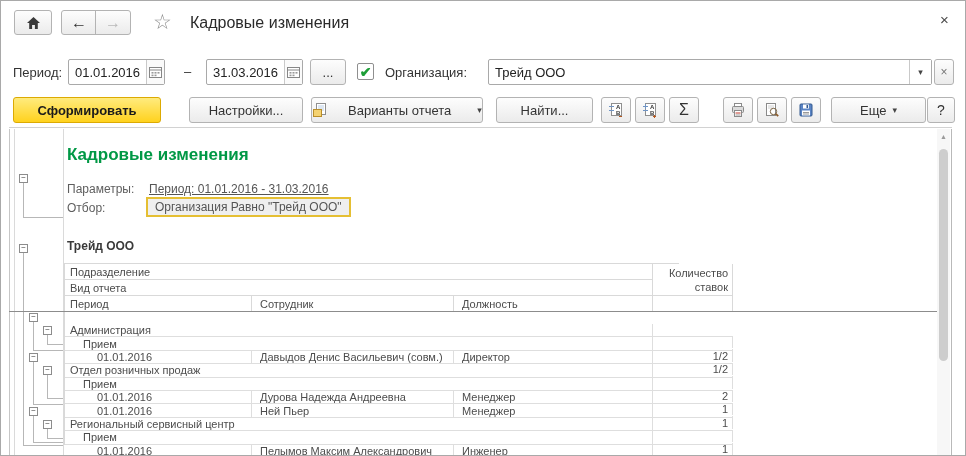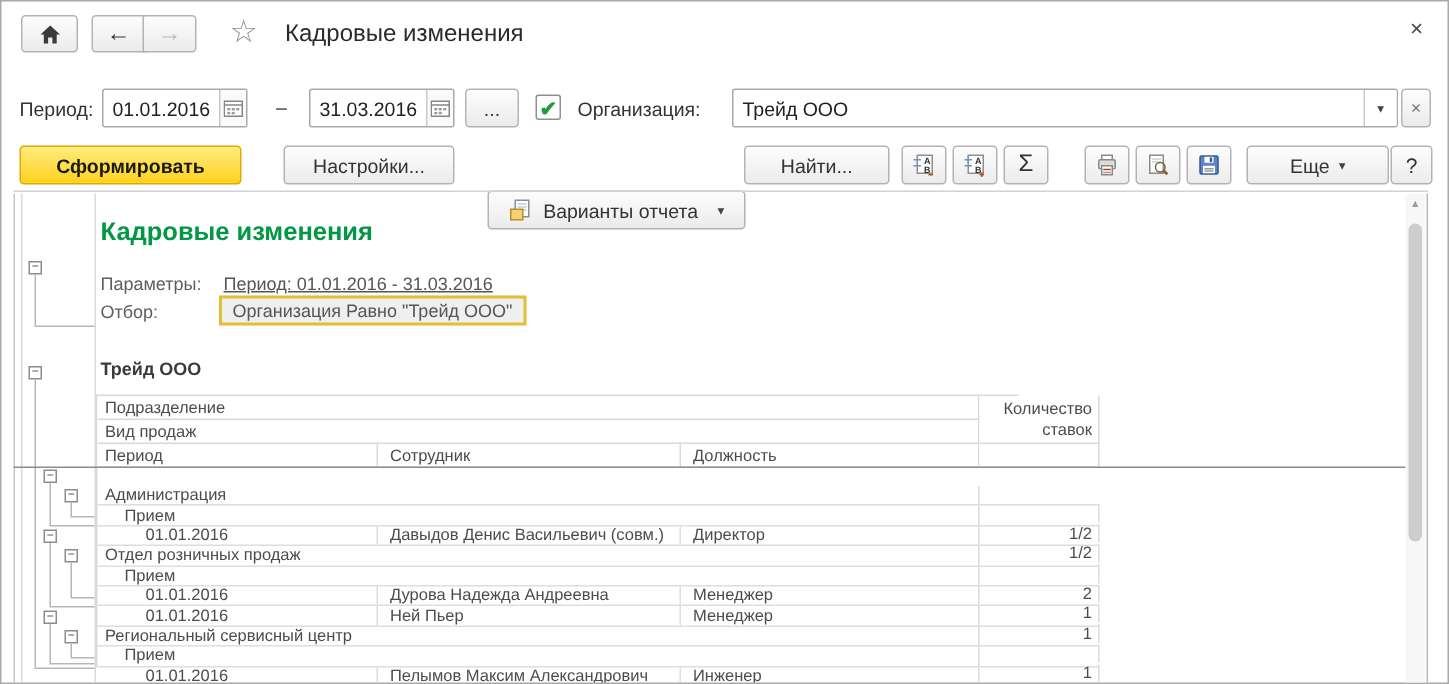--- a/index.html
+++ b/index.html
@@ -154,21 +154,21 @@
       <span style="font-size:9px;color:#444;">▾</span>
     </span>
   </div>
   <div class="abs btn" style="left:933px;top:58px;width:20px;height:26px;font-size:12px;color:#777;">
     <span>×</span>
   </div>
 
   <div class="abs btn btn-yellow" style="left:12px;top:96px;width:148px;height:26px;">Сформировать</div>
   <div class="abs btn" style="left:188px;top:96px;width:114px;height:26px;">Настройки...</div>
 
-  <div class="abs btn" style="left:324px;top:96px;width:172px;height:26px;gap:7px;margin-top:30px;">
+  <div class="abs btn" style="left:310px;top:96px;width:172px;height:26px;gap:20px;">
     <span style="display:flex;">
       <svg width="16" height="16" viewBox="0 0 16 16">
           <rect x="4.5" y="1.5" width="9" height="11" fill="#fff" stroke="#8f8f8f"></rect>
           <line x1="6" y1="4" x2="12" y2="4" stroke="#b9cde4"></line>
           <line x1="6" y1="6" x2="12" y2="6" stroke="#b9cde4"></line>
           <line x1="6" y1="8" x2="12" y2="8" stroke="#b9cde4"></line>
           <rect x="1.5" y="7.5" width="8" height="7" fill="#f4d271" stroke="#b98e2a"></rect>
         </svg>
     </span>
     <span>Варианты отчета</span>
@@ -284,21 +284,21 @@
   <div class="abs rep-lbl" style="left:66px;top:181px;">Параметры:</div>
   <div class="abs rep-val underl" style="left:148px;top:181px;">Период: 01.01.2016 - 31.03.2016</div>
 
   <div class="abs rep-lbl" style="left:66px;top:200px;">Отбор:</div>
   <div class="abs sel-box" style="left:145px;top:196px;">Организация Равно "Трейд ООО"</div>
 
   <div class="abs grp-title" style="left:66px;top:238px;">Трейд ООО</div>
 
   <div class="tbl">
     <div class="hc" style="left:0;top:0;width:588px;height:16px;">Подразделение</div>
-    <div class="hc" style="left:0;top:16px;width:588px;height:16px;">Вид продаж</div>
+    <div class="hc" style="left:0;top:16px;width:588px;height:16px;">Вид отчета</div>
     <div class="hc" style="left:0;top:32px;width:187px;height:16px;">Период</div>
     <div class="hc" style="left:187px;top:32px;width:202px;height:16px;padding-left:8px;">Сотрудник</div>
     <div class="hc" style="left:389px;top:32px;width:199px;height:16px;padding-left:8px;">Должность</div>
     <div class="hc wrap" style="left:588px;top:0;width:80px;height:32px;">Количество ставок</div>
     <div class="hc" style="left:588px;top:32px;width:80px;height:16px;"></div>
 
     <div class="rows">
       <div class="trow">
         <div class="c g">Администрация</div>
         <div class="c cc"></div>

